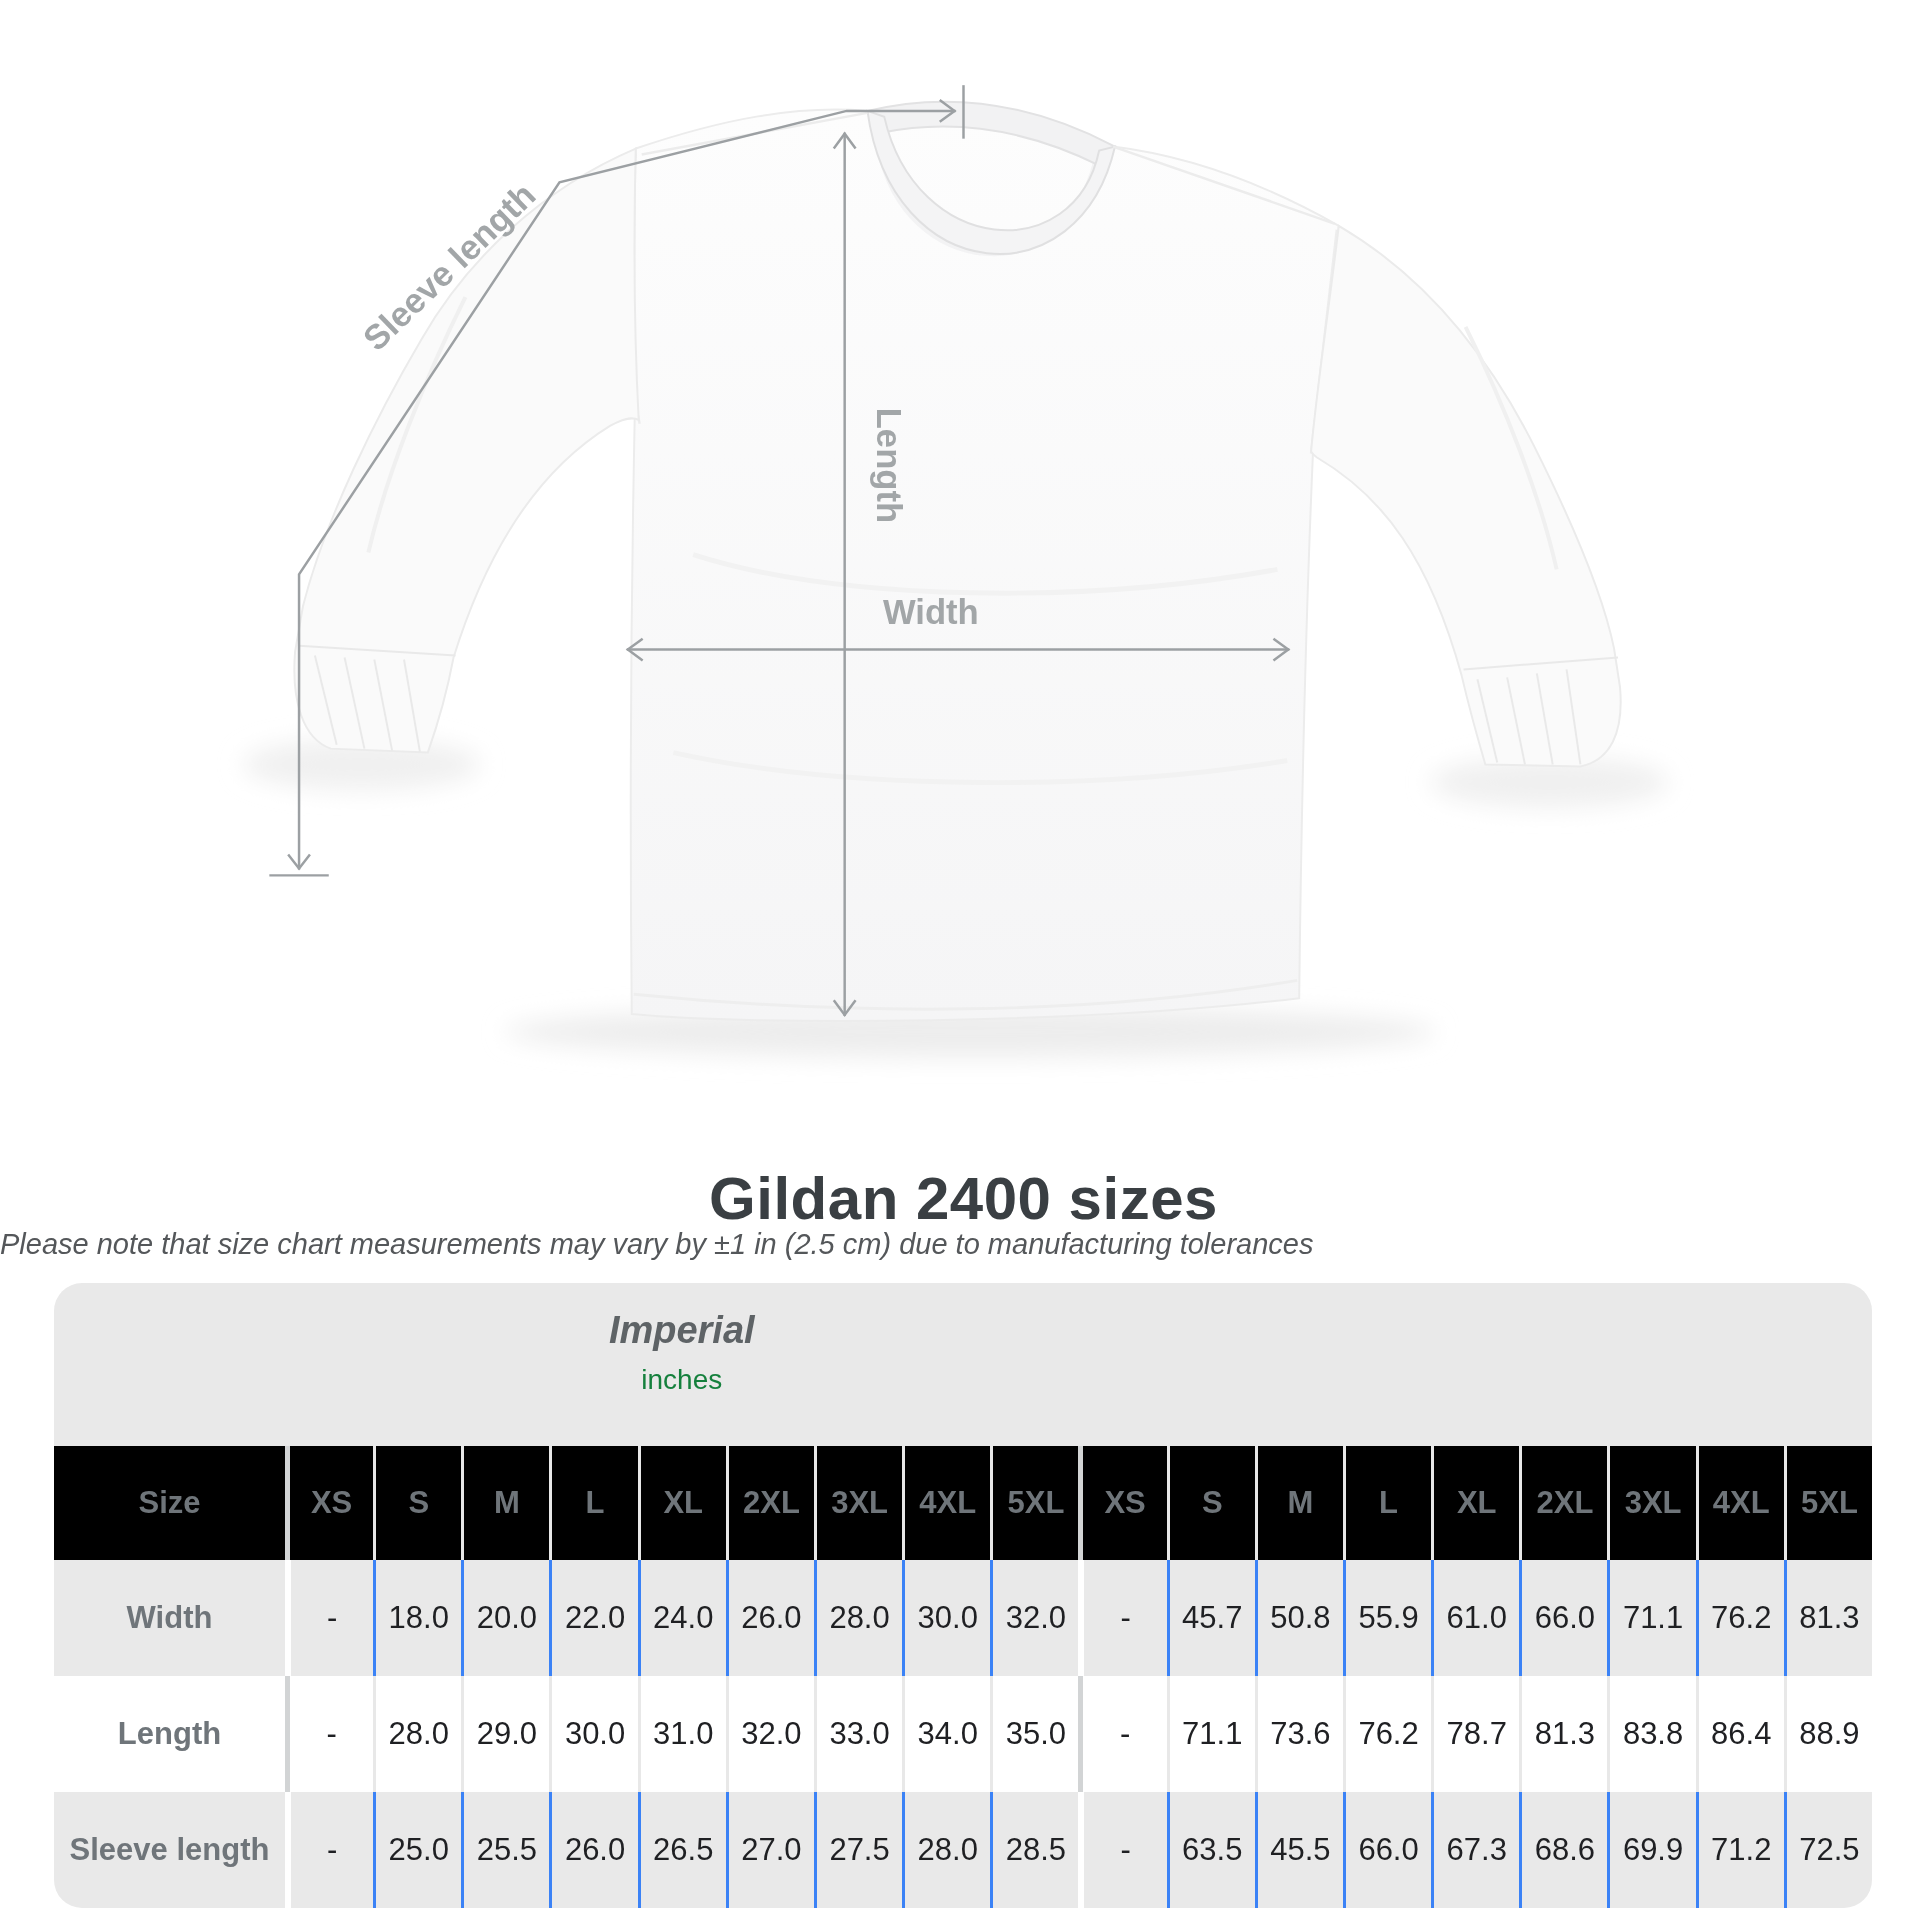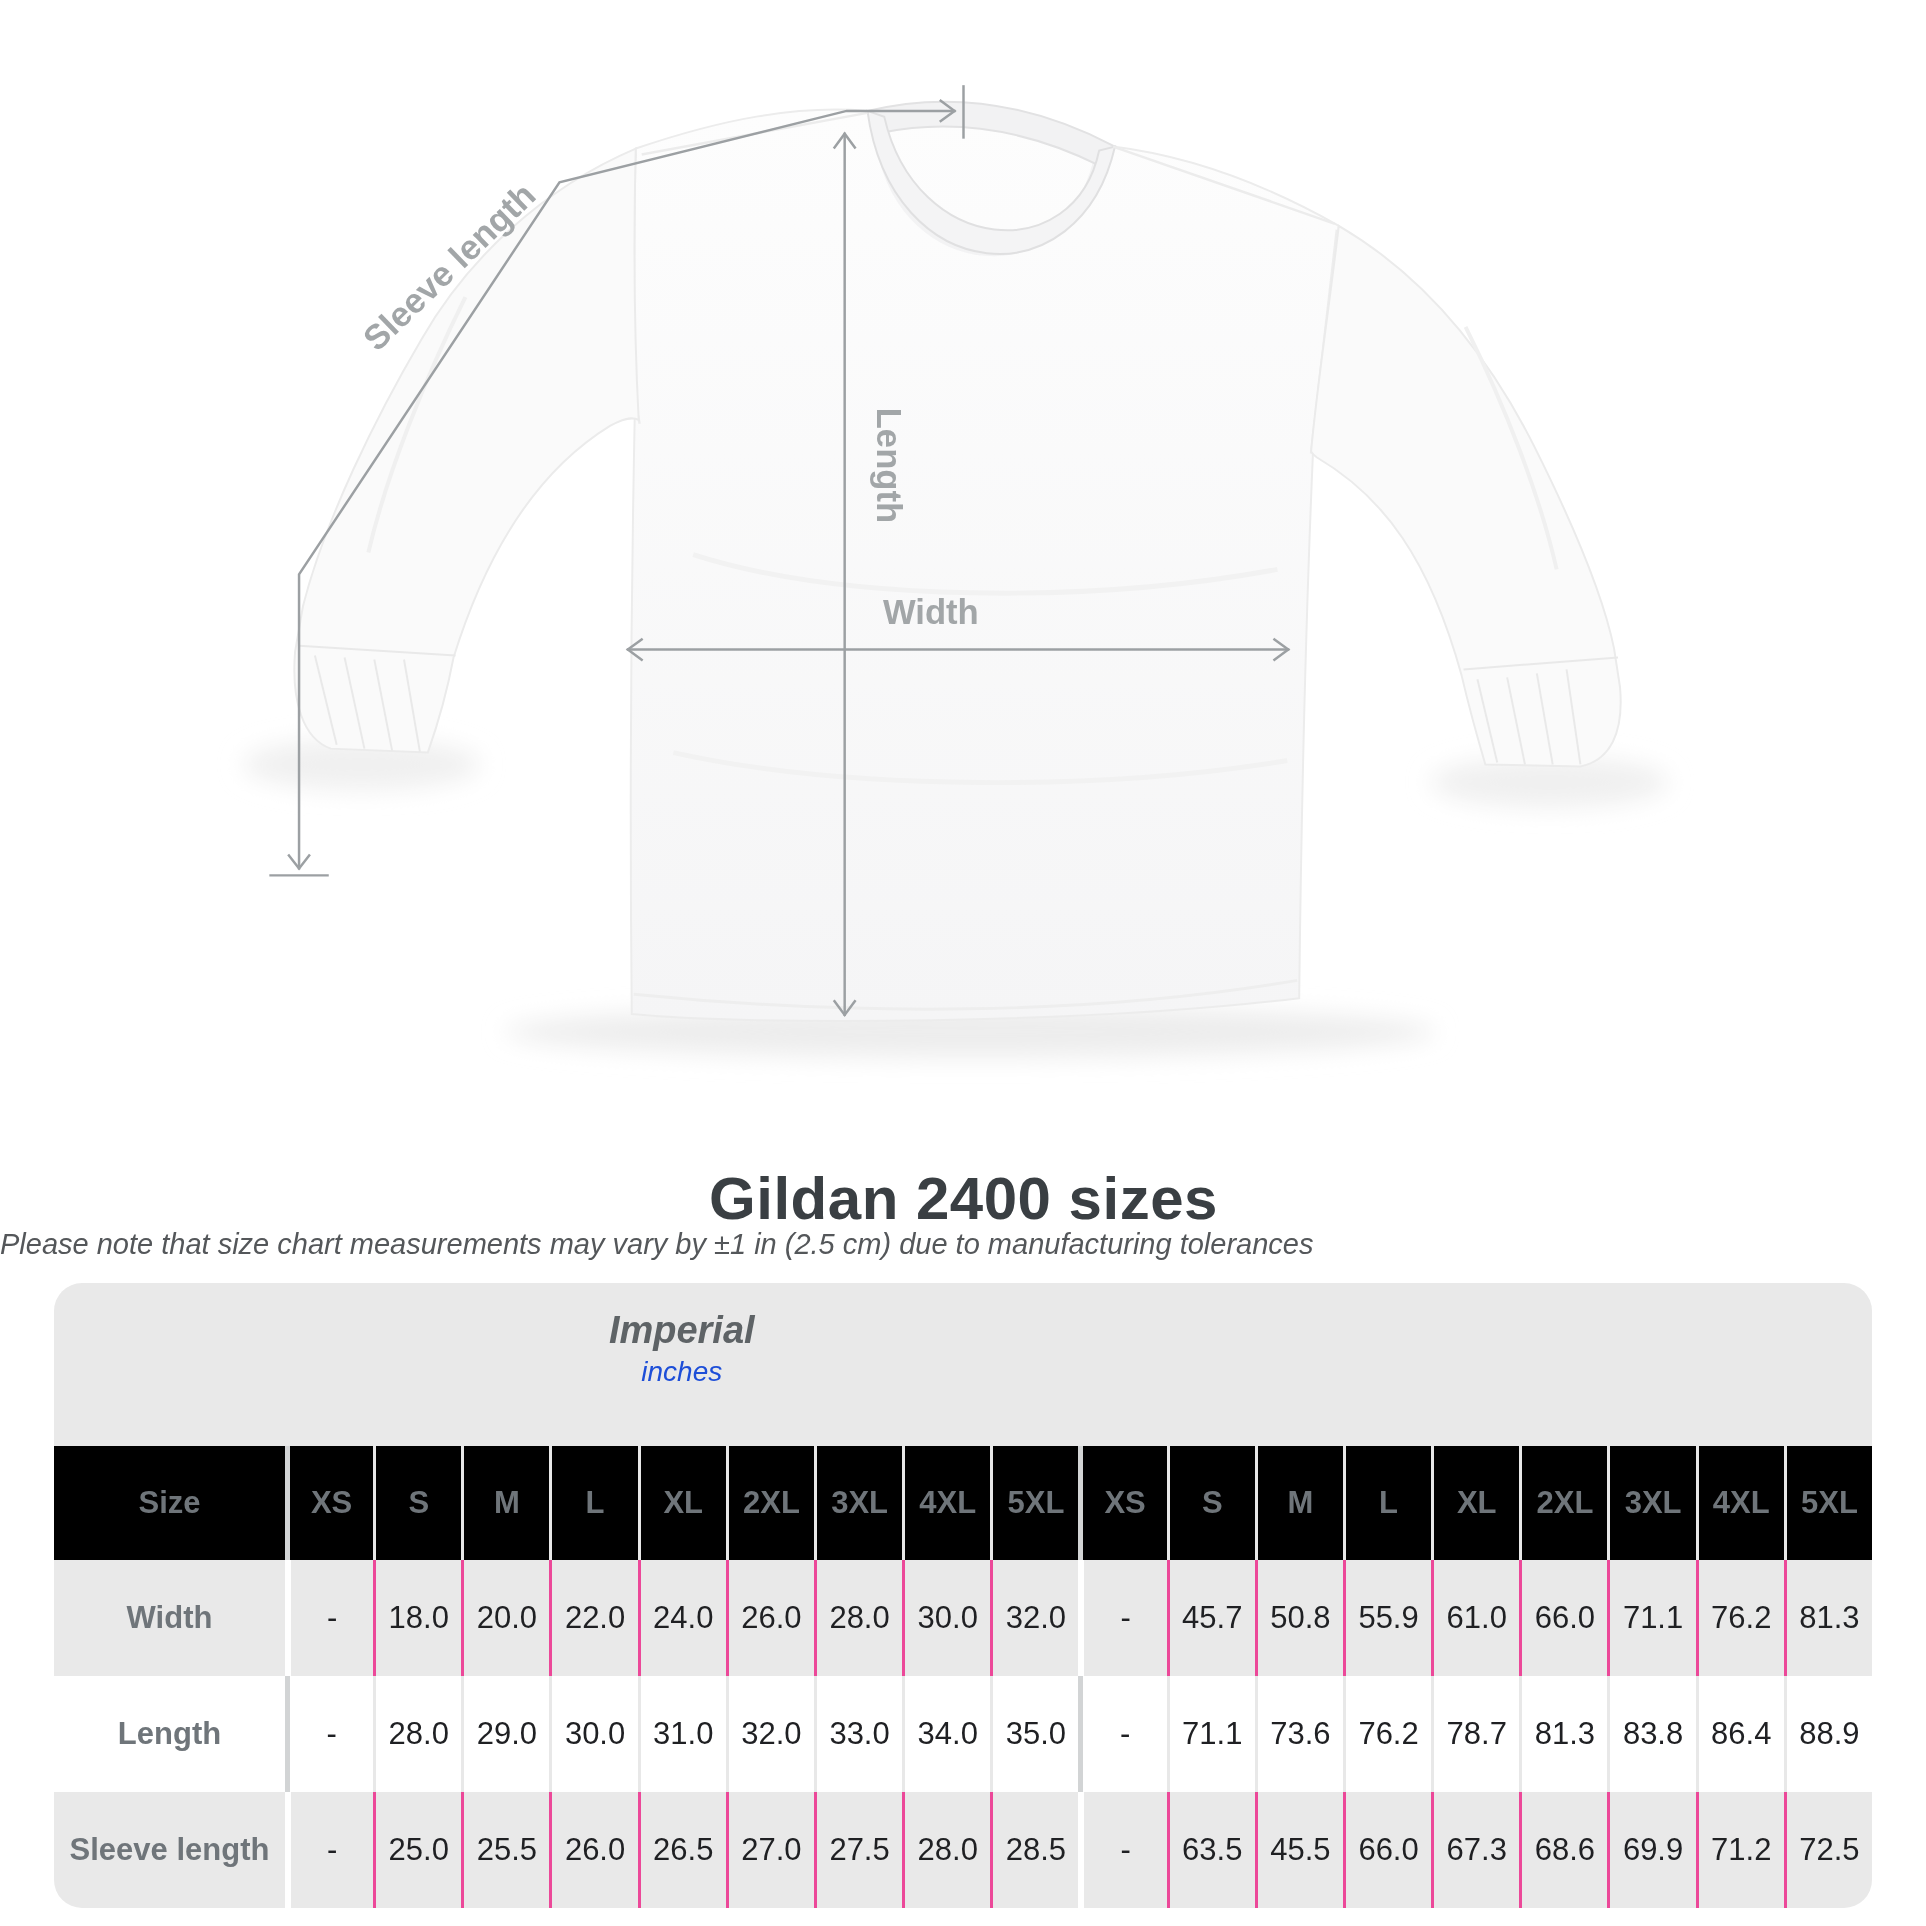--- a/index.html
+++ b/index.html
@@ -12,35 +12,35 @@
          font-size:60px;font-weight:bold;color:#3a3f43;letter-spacing:0.5px;}
   .subtitle{position:absolute;top:1228px;left:0;width:100%;text-align:left;
          font-size:29px;font-style:italic;color:#54575a;}
 
   .size-table{position:absolute;left:54px;top:1283px;width:1818px;}
 
   .group-row{display:grid;grid-template-columns:231px 1fr 1fr;height:163px;
              background:#e9e9e9;border-radius:28px 28px 0 0;}
   .group-cell{text-align:center;padding-top:26px;}
   .group-label{font-size:38px;font-weight:bold;font-style:italic;color:#5e6366;}
-  .group-unit{font-size:28px;font-style:italic;color:#1d4ed8;margin-top:4px;}
+  .group-unit{font-size:28px;color:#15803d;margin-top:12px;}
 
   .trow{display:grid;grid-template-columns:231px repeat(18,1fr);}
   .header-row{height:114px;background:#000000;}
   .data-row{height:116px;}
   .band-gray{background:#e9e9e9;}
   .band-white{background:#ffffff;}
   .last-row{border-radius:0 0 28px 28px;overflow:hidden;}
 
   .cell{display:flex;align-items:center;justify-content:center;font-size:31px;}
   .cell.hdr{font-weight:bold;color:#6f757a;}
   .cell.val{color:#1f2023;}
   .band-white .cell.b,.header-row .cell.b{border-left:3px solid #e8e8e8;}
   .band-white .cell.bt,.header-row .cell.bt{border-left:5px solid #d2d4d5;}
-  .band-gray .cell.b{border-left:3px solid #ec4899;}
+  .band-gray .cell.b{border-left:3px solid #3b82f6;}
   .band-gray .cell.bt{border-left:6px solid #ffffff;}
 </style>
 </head>
 <body>
 
 <div class="stage">
 
   <svg class="shirt-svg" width="1927" height="1119" viewBox="0 0 1946 1130">
     <defs>
       <linearGradient id="bodyGrad" x1="0" y1="0" x2="0" y2="1">

